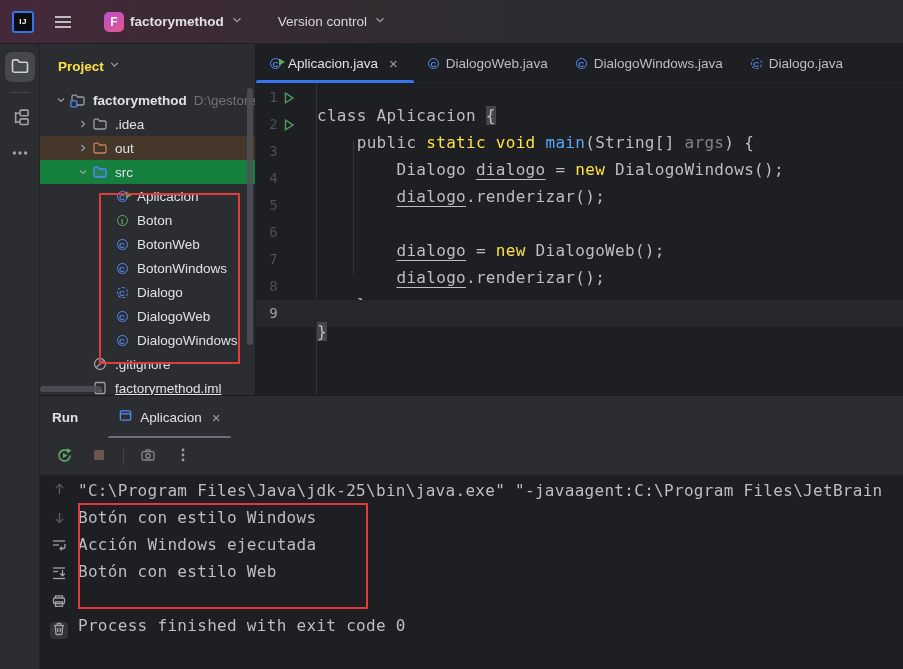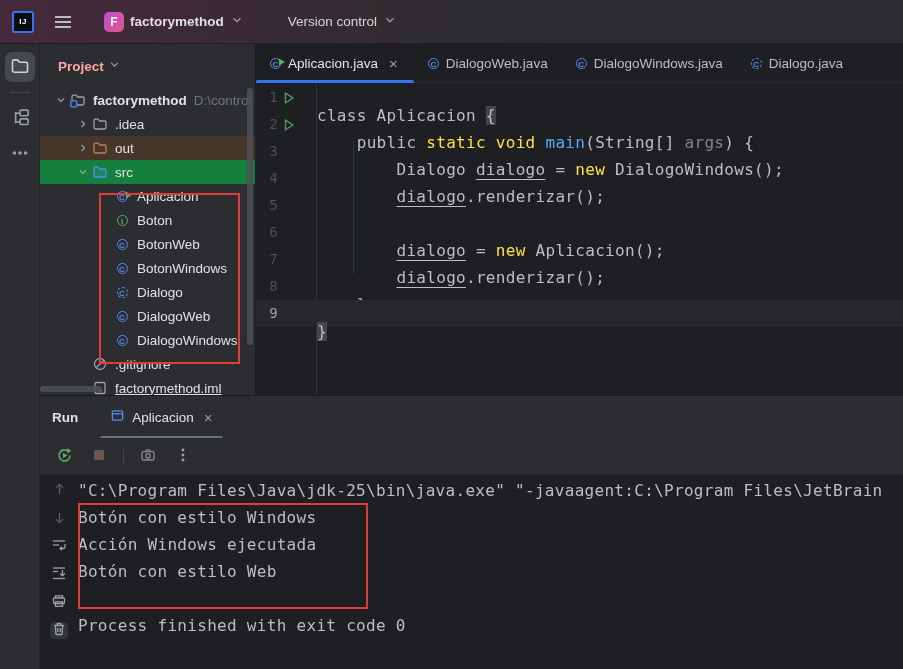--- a/index.html
+++ b/index.html
@@ -18,37 +18,37 @@
     border-bottom:1px solid #1E1F22;
   }
   .logo{ width:22px; height:22px; background:#0b0c0e; border:2px solid #3574F0; border-radius:3px;
     color:#fff; font-weight:bold; font-size:8px; display:flex; align-items:center; justify-content:center;
     margin-left:2px; margin-right:20px; letter-spacing:.5px;}
   .hamburger{ margin-right:24px; display:flex; align-items:center; cursor:pointer;}
   .tb-widget{ display:flex; align-items:center; gap:6px; padding:4px 8px; border-radius:6px; cursor:pointer; }
   .avatar{ width:20px; height:20px; border-radius:5px; background:linear-gradient(135deg,#C050C9 10%,#DE5793 90%);
     color:#fff; font-weight:bold; font-size:12px; display:flex; align-items:center; justify-content:center;}
   .proj-name{ font-weight:600; color:#DFE1E5; }
-  .vc-widget{ margin-left:28px; color:#D5D7DB;text-align:right; }
+  .vc-widget{ margin-left:18px; color:#D5D7DB;text-align:right; }
 
   
   .row{ flex:1; display:flex; min-height:0; }
   .stripe{ width:40px; flex:0 0 40px; background:#2B2D30; border-right:1px solid #222427;
     display:flex; flex-direction:column; align-items:center; padding-top:8px; }
   .stripe-btn{ width:30px; height:30px; border-radius:7px; display:flex; align-items:center; justify-content:center; cursor:pointer; margin-bottom:6px;}
   .stripe-btn.selected{ background:#45484D; }
   .stripe-divider{ width:20px; height:1px; background:#43454A; margin:4px 0 10px 0; }
 
   .content-col{ flex:1; display:flex; flex-direction:column; min-width:0; }
   .upper{ height:351px; flex:0 0 351px; display:flex; min-width:0; }
 
   
   .project-panel{ width:216px; flex:0 0 216px; background:#2B2D30; position:relative; overflow:hidden; border-right:1px solid #1E1F22;}
   .project-header{ height:24px; margin-top:10px; padding-left:18px; display:flex; align-items:center; gap:4px; }
-  .project-title{ font-weight:700; color:#fca5a5; }
+  .project-title{ font-weight:700; color:#fde047; }
   .tree{ margin-top:10px; }
   .tree-row{ height:24px; display:flex; align-items:center; cursor:pointer; white-space:nowrap; }
   .tree-row.sel{ background:#15803d; }
   .tree-row.excluded{ background:#45382B; }
   .chev-slot{ width:18px; flex:0 0 18px; display:flex; align-items:center; justify-content:center;}
   .tree-icon{ width:16px; flex:0 0 16px; display:flex; align-items:center; justify-content:center; margin-right:7px;}
   .tree-label{ color:#DFE1E5; }
   .tree-label.bold{ font-weight:700; }
   .tree-hint{ color:#6F737A; margin-left:7px; }
   .vscroll{ position:absolute; right:2px; top:44px; width:6px; height:257px; background:#4E5157; border-radius:3px; opacity:.85;}
@@ -73,21 +73,21 @@
   .code-row.current .ln{ color:#A1A3AB; }
   .glyph{ width:22px; flex:0 0 22px; display:flex; align-items:center; justify-content:center; cursor:pointer;}
   .code{ padding-left:17px;margin-top:18px; }
   .c-def{ color:#BCBEC4; } .c-kw{ color:#fde047; } .c-fn{ color:#56A8F5; } .c-dim{ color:#7F838A; }
   .tok-u{ text-decoration:underline; text-underline-offset:4px; }
   .tok-box{ background:#43454A; }
 
   
   .run-panel{ height:274px; flex:0 0 274px; background:#2B2D30; border-top:1px solid #1A1B1E; display:flex; flex-direction:column; min-width:0;}
   .run-header{ height:43px; flex:0 0 43px; display:flex; align-items:stretch; padding-left:12px; border-bottom:1px solid #26282C;}
-  .run-title{ font-weight:700; display:flex; align-items:center; margin-right:20px; }
+  .run-title{ font-weight:700; display:flex; align-items:center; margin-right:28px; }
   .run-tab{ display:flex; align-items:center; gap:7px; padding:0 12px; position:relative; cursor:pointer;}
   .run-tab::after{ content:""; position:absolute; left:2px; right:2px; bottom:0; height:2px; background:#6C707E; border-radius:2px 2px 0 0;}
   .run-tab .close{ color:#9DA0A8; font-size:15px; margin-left:3px; cursor:pointer;}
   .run-toolbar{ height:36px; flex:0 0 36px; display:flex; align-items:center; gap:13px; padding-left:13px; border-bottom:1px solid #26282C;}
   .tbtn{ width:22px; height:22px; display:flex; align-items:center; justify-content:center; border-radius:4px; cursor:pointer;}
   .tb-sep{ width:1px; height:16px; background:#43454A; }
   .console-wrap{ flex:1; position:relative; background:#1E1F22; overflow:hidden;}
   .console-gutter{ position:absolute; left:0; top:7px; width:38px; display:flex; flex-direction:column; align-items:center; gap:11px;}
   .gbtn{ width:18px; height:17px; display:flex; align-items:center; justify-content:center; border-radius:4px; cursor:pointer;}
   .gbtn.hover{ background:#313438; }
@@ -180,21 +180,21 @@
                     <polyline points="4,6 8,10 12,6" stroke="#9DA0A8" stroke-width="1.5"></polyline>
                   </svg>
                 </span>
                 <span class="tree-icon">
                   <svg width="16" height="16" viewBox="0 0 16 16" fill="none">
                     <path d="M2 4.6C2 3.8 2.6 3.1 3.4 3.1H6L7.6 5h5.2c.8 0 1.2.6 1.2 1.3v5.3c0 .8-.6 1.4-1.4 1.4H3.4C2.6 13 2 12.4 2 11.6Z" stroke="#9DA0A8" stroke-width="1.3"></path>
                     <rect x="0.8" y="8.8" width="6" height="6" rx="1" fill="#2B2D30" stroke="#548AF7" stroke-width="1.3"></rect>
                   </svg>
                 </span>
                 <span class="tree-label bold">factorymethod</span>
-                <span class="tree-hint">D:\control</span>
+                <span class="tree-hint">D:\gestore</span>
               </div>
               <div class="tree-row" style="padding-left: 34px;">
                 <span class="chev-slot">
                   <svg width="12" height="12" viewBox="0 0 16 16" fill="none">
                     <polyline points="6,4 10,8 6,12" stroke="#9DA0A8" stroke-width="1.5"></polyline>
                   </svg>
                 </span>
                 <span class="tree-icon">
                   <svg width="16" height="16" viewBox="0 0 16 16" fill="none">
                     <path d="M2 4.6C2 3.8 2.6 3.1 3.4 3.1H6L7.6 5h5.2c.8 0 1.2.6 1.2 1.3v5.3c0 .8-.6 1.4-1.4 1.4H3.4C2.6 13 2 12.4 2 11.6Z" stroke="#9DA0A8" stroke-width="1.3"></path>
@@ -346,21 +346,21 @@
             <div class="indent-guide"></div>
           <div class="code-row"><span class="ln">1</span><span class="glyph"><svg width="14" height="14" viewBox="0 0 16 16">
                     <polygon points="4,2.5 12.5,8 4,13.5" fill="none" stroke="#57965C" stroke-width="1.6"></polygon>
                   </svg></span><span class="code"><span class="c-def">class Aplicacion </span><span class="c-def tok-box">{</span></span></div>
               <div class="code-row"><span class="ln">2</span><span class="glyph"><svg width="14" height="14" viewBox="0 0 16 16">
                     <polygon points="4,2.5 12.5,8 4,13.5" fill="none" stroke="#57965C" stroke-width="1.6"></polygon>
                   </svg></span><span class="code"><span class="c-def">    public </span><span class="c-kw">static</span><span class="c-def"> </span><span class="c-kw">void</span><span class="c-def"> </span><span class="c-fn">main</span><span class="c-def">(String[] </span><span class="c-dim">args</span><span class="c-def">) {</span></span></div>
               <div class="code-row"><span class="ln">3</span><span class="glyph"></span><span class="code"><span class="c-def">        Dialogo </span><span class="c-def tok-u">dialogo</span><span class="c-def"> = </span><span class="c-kw">new</span><span class="c-def"> DialogoWindows();</span></span></div>
               <div class="code-row"><span class="ln">4</span><span class="glyph"></span><span class="code"><span class="c-def">        </span><span class="c-def tok-u">dialogo</span><span class="c-def">.renderizar();</span></span></div>
               <div class="code-row"><span class="ln">5</span><span class="glyph"></span><span class="code"></span></div>
-              <div class="code-row"><span class="ln">6</span><span class="glyph"></span><span class="code"><span class="c-def">        </span><span class="c-def tok-u">dialogo</span><span class="c-def"> = </span><span class="c-kw">new</span><span class="c-def"> Aplicacion();</span></span></div>
+              <div class="code-row"><span class="ln">6</span><span class="glyph"></span><span class="code"><span class="c-def">        </span><span class="c-def tok-u">dialogo</span><span class="c-def"> = </span><span class="c-kw">new</span><span class="c-def"> DialogoWeb();</span></span></div>
               <div class="code-row"><span class="ln">7</span><span class="glyph"></span><span class="code"><span class="c-def">        </span><span class="c-def tok-u">dialogo</span><span class="c-def">.renderizar();</span></span></div>
               <div class="code-row"><span class="ln">8</span><span class="glyph"></span><span class="code"><span class="c-def">    }</span></span></div>
               <div class="code-row current"><span class="ln">9</span><span class="glyph"></span><span class="code"><span class="c-def tok-box">}</span></span></div>
             </div>
         </section>
       </div>
 
       <section class="run-panel">
         <div class="run-header">
           <span class="run-title">Run</span>

